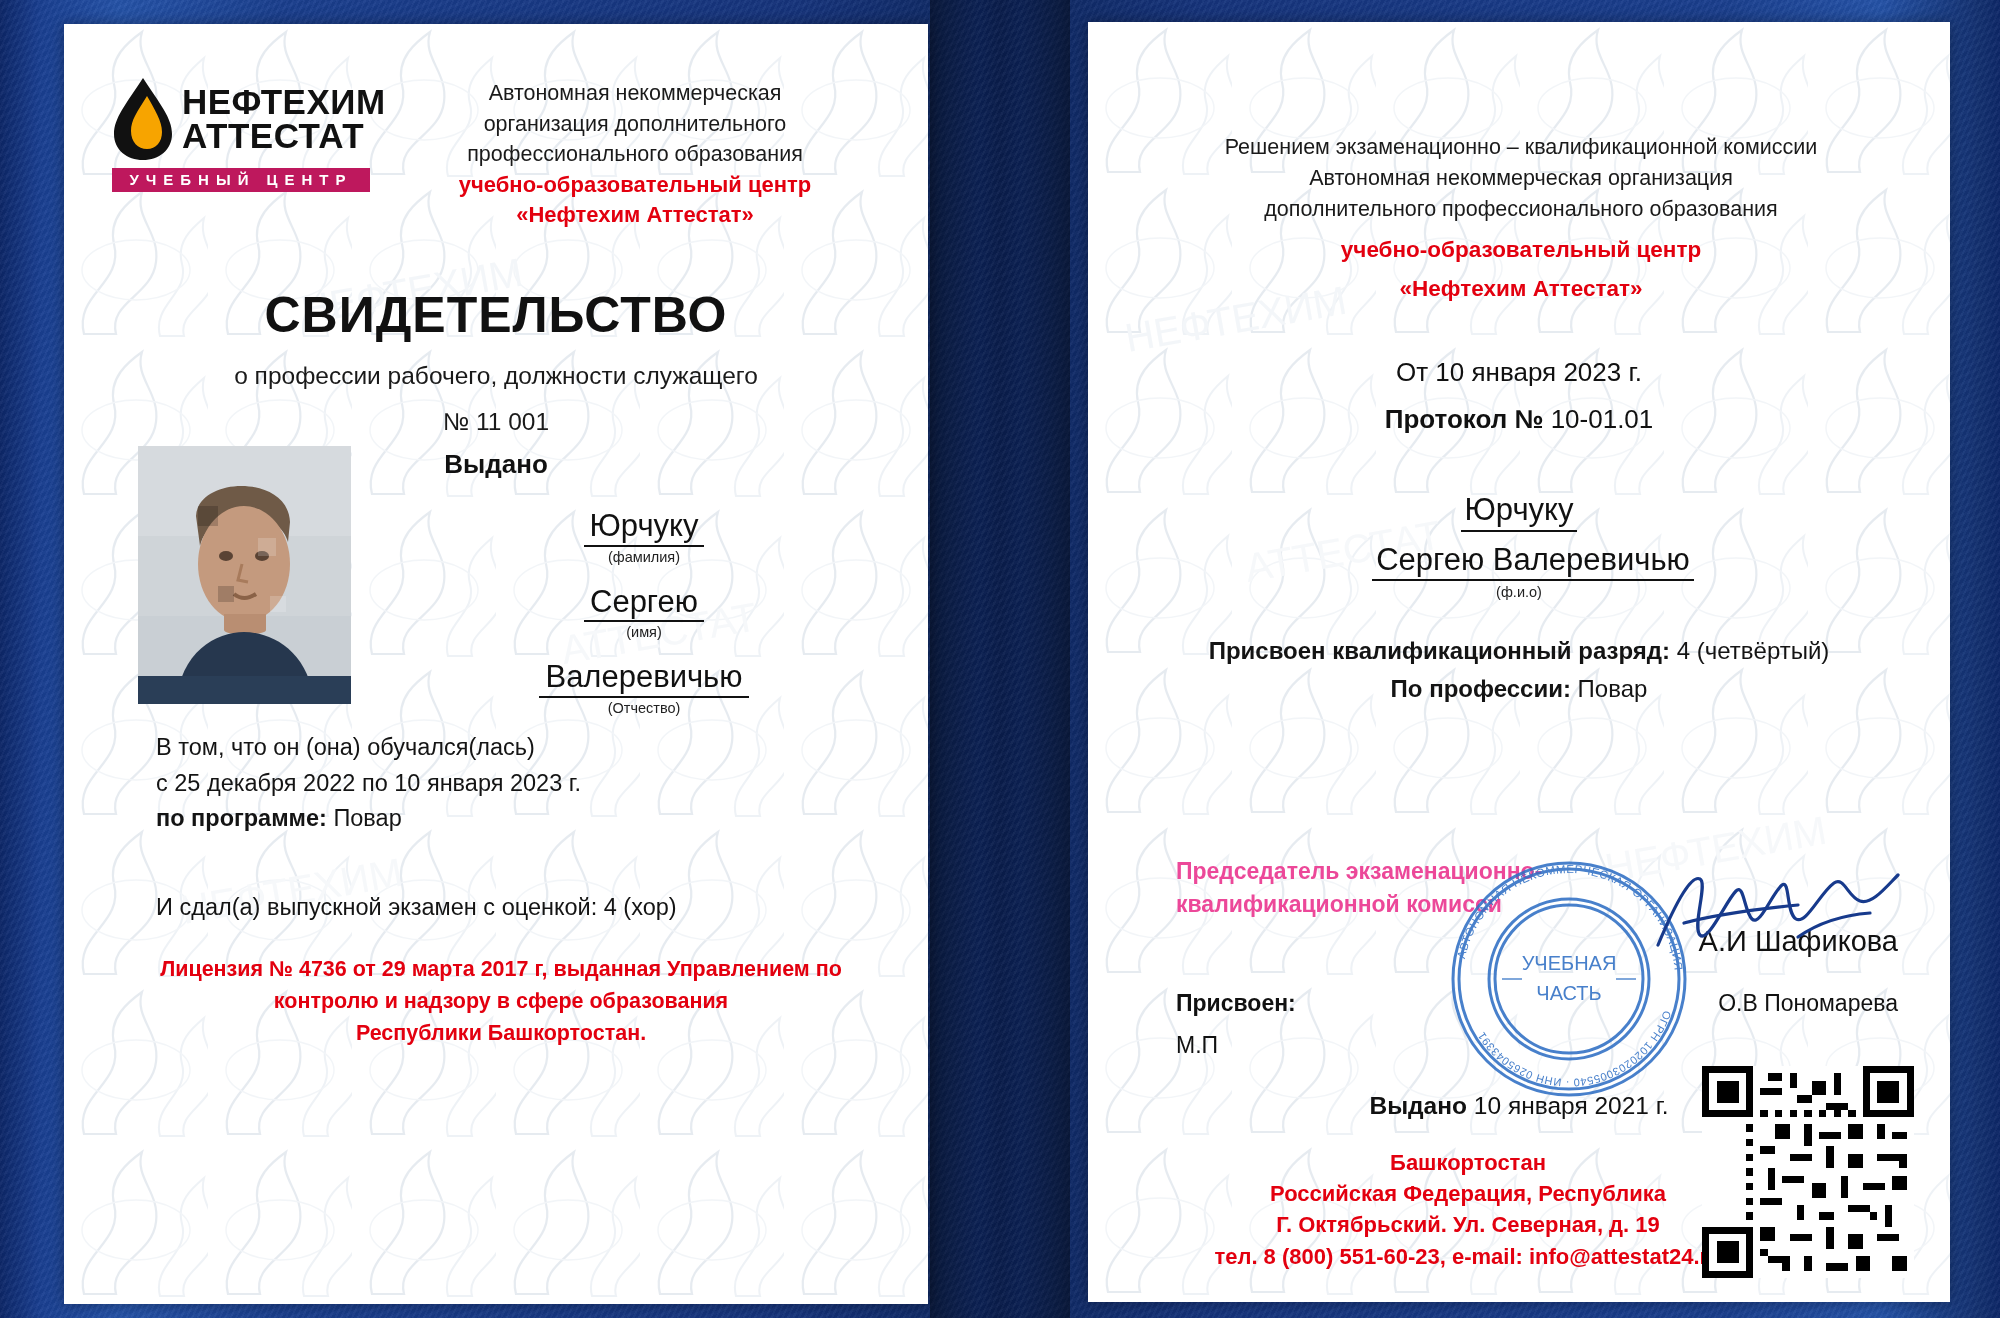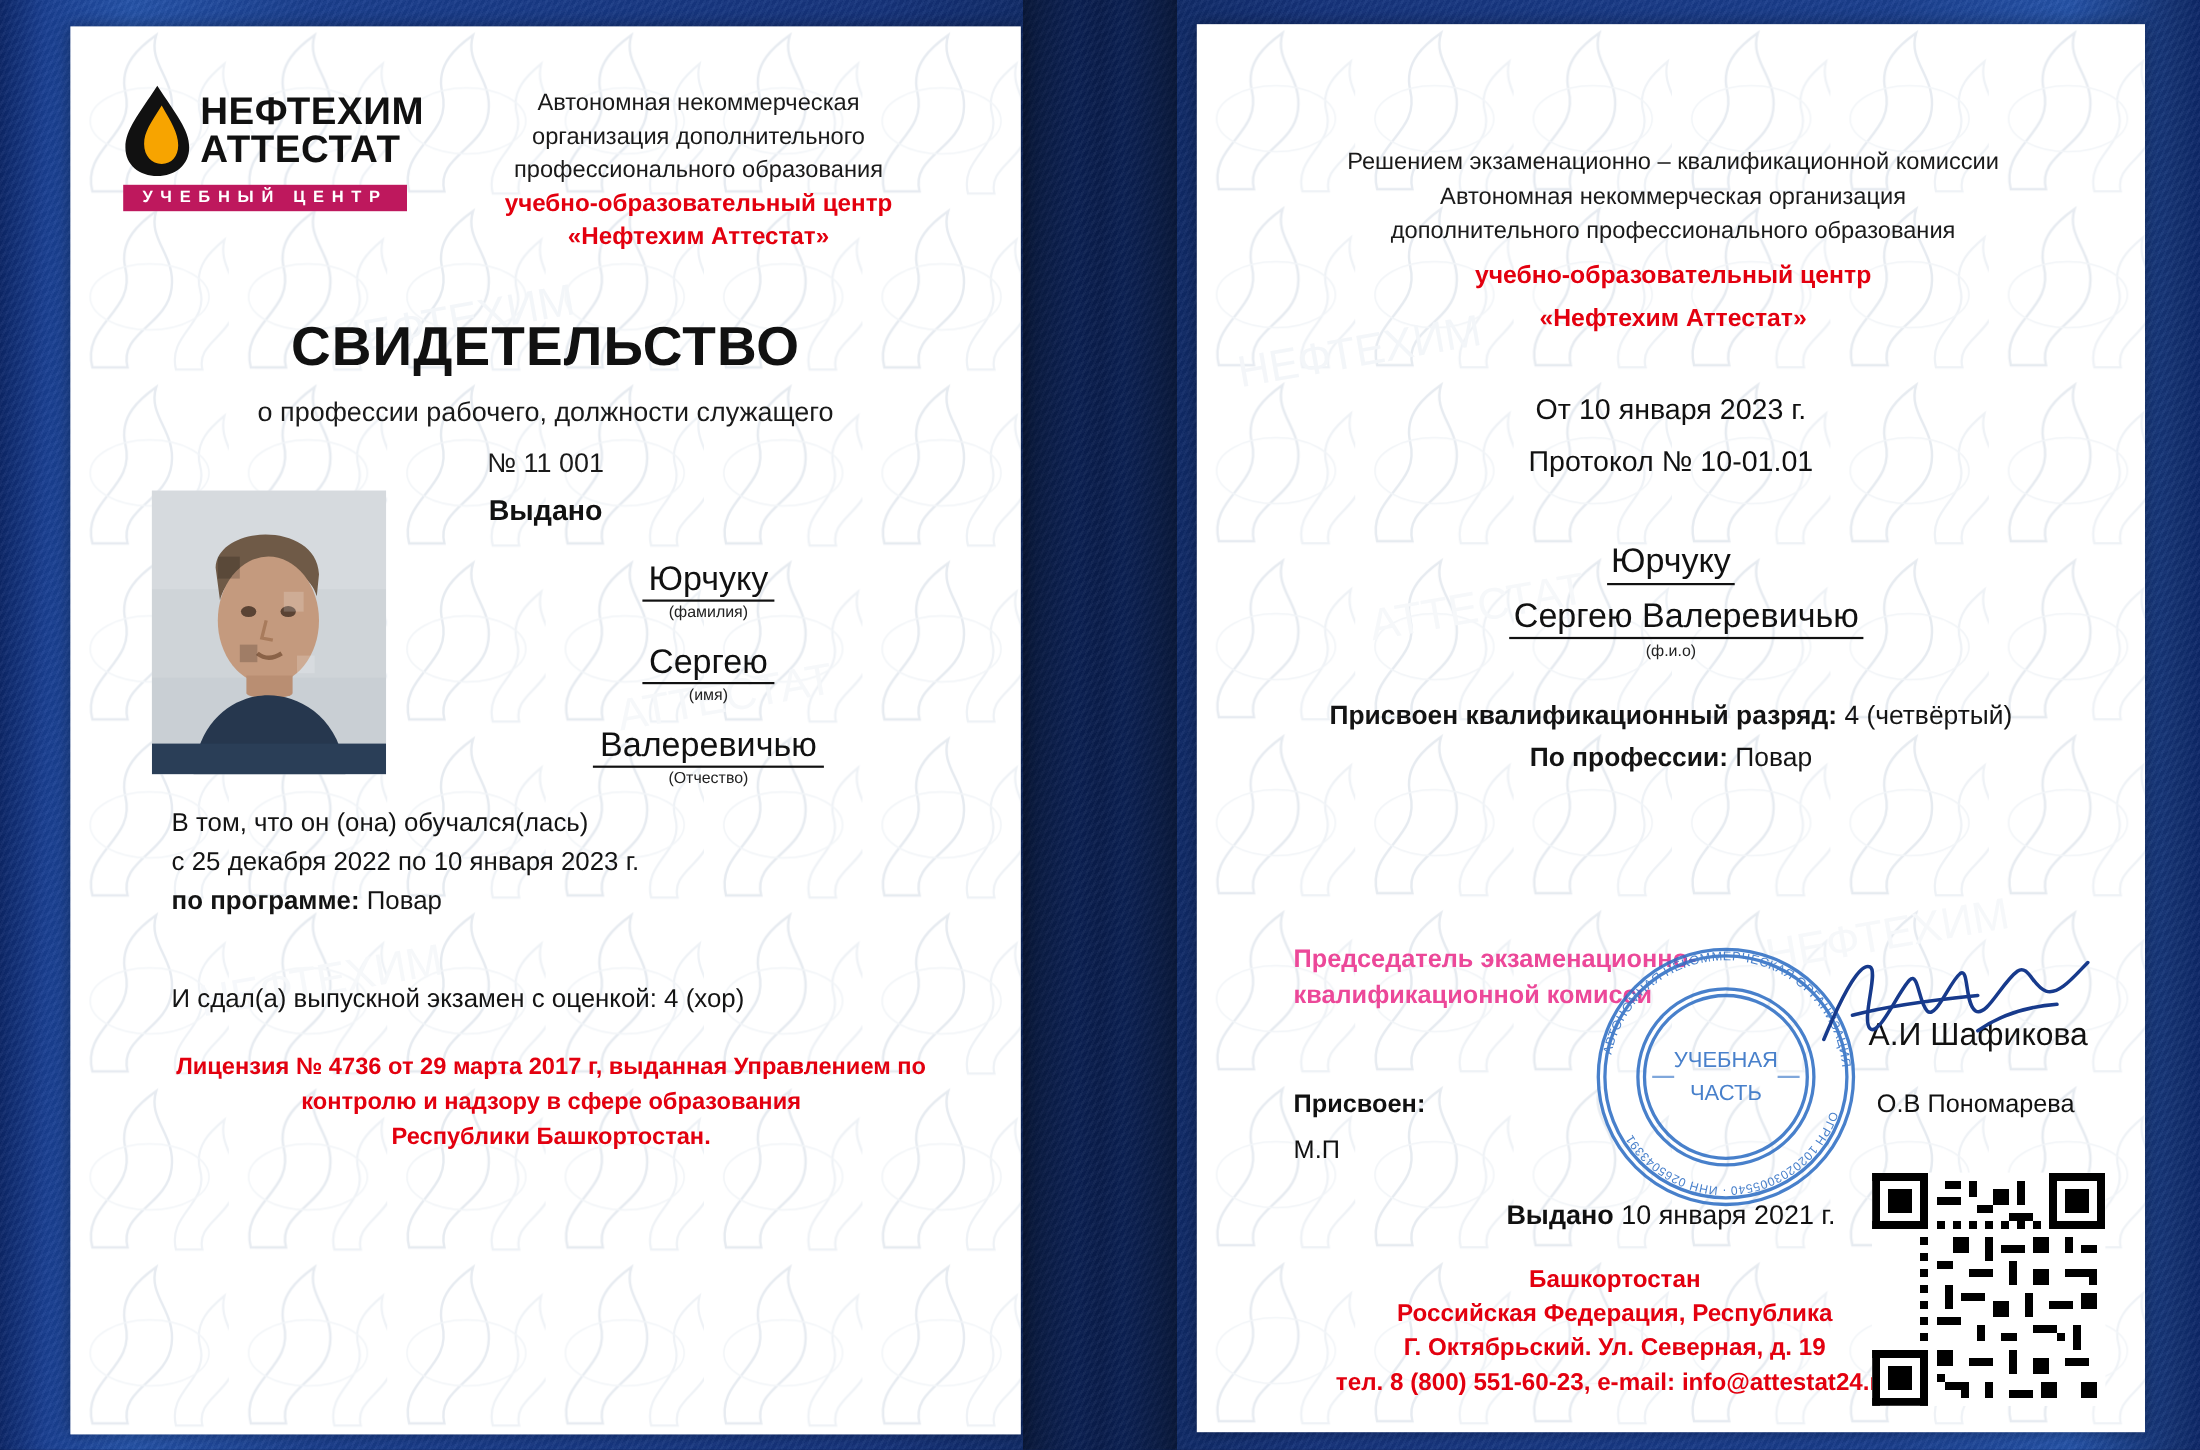--- a/index.html
+++ b/index.html
@@ -270,21 +270,21 @@
     color: #111;
   }
   .r-protocol {
     position: absolute;
     left: 0; right: 0;
     top: 382px;
     text-align: center;
     font-size: 26px;
     color: #111;
   }
-  .r-protocol b { font-weight: 400; }
+  .r-protocol b { font-weight: 700; }
 
   .r-names {
     position: absolute;
     left: 0; right: 0;
     top: 470px;
     text-align: center;
   }
   .r-names .n {
     font-size: 31px;
     color: #111;
@@ -330,21 +330,21 @@
   .director {
     position: absolute;
     left: 88px;
     top: 968px;
     font-size: 23px;
     font-weight: 700;
     color: #111;
   }
   .director-name {
     position: absolute;
-    right: 64px;
+    right: 52px;
     top: 968px;
     font-size: 23px;
     color: #111;
   }
   .mp {
     position: absolute;
     left: 88px;
     top: 1010px;
     font-size: 23px;
     color: #111;

